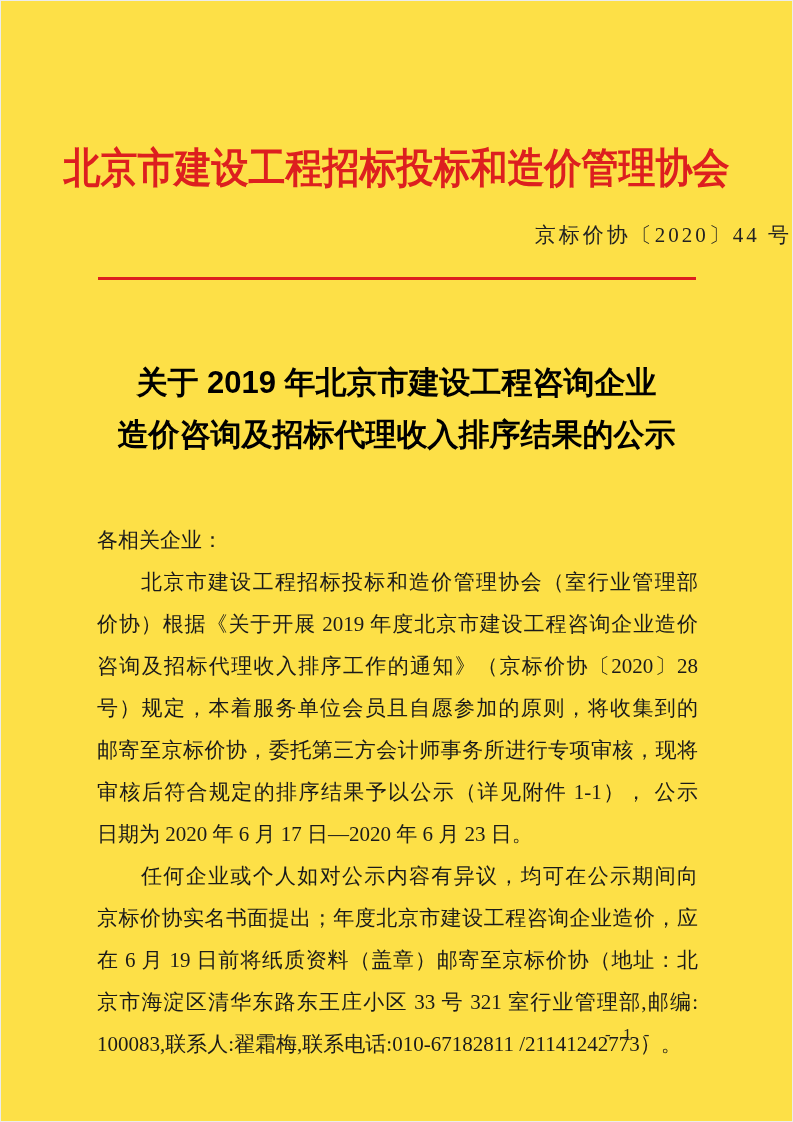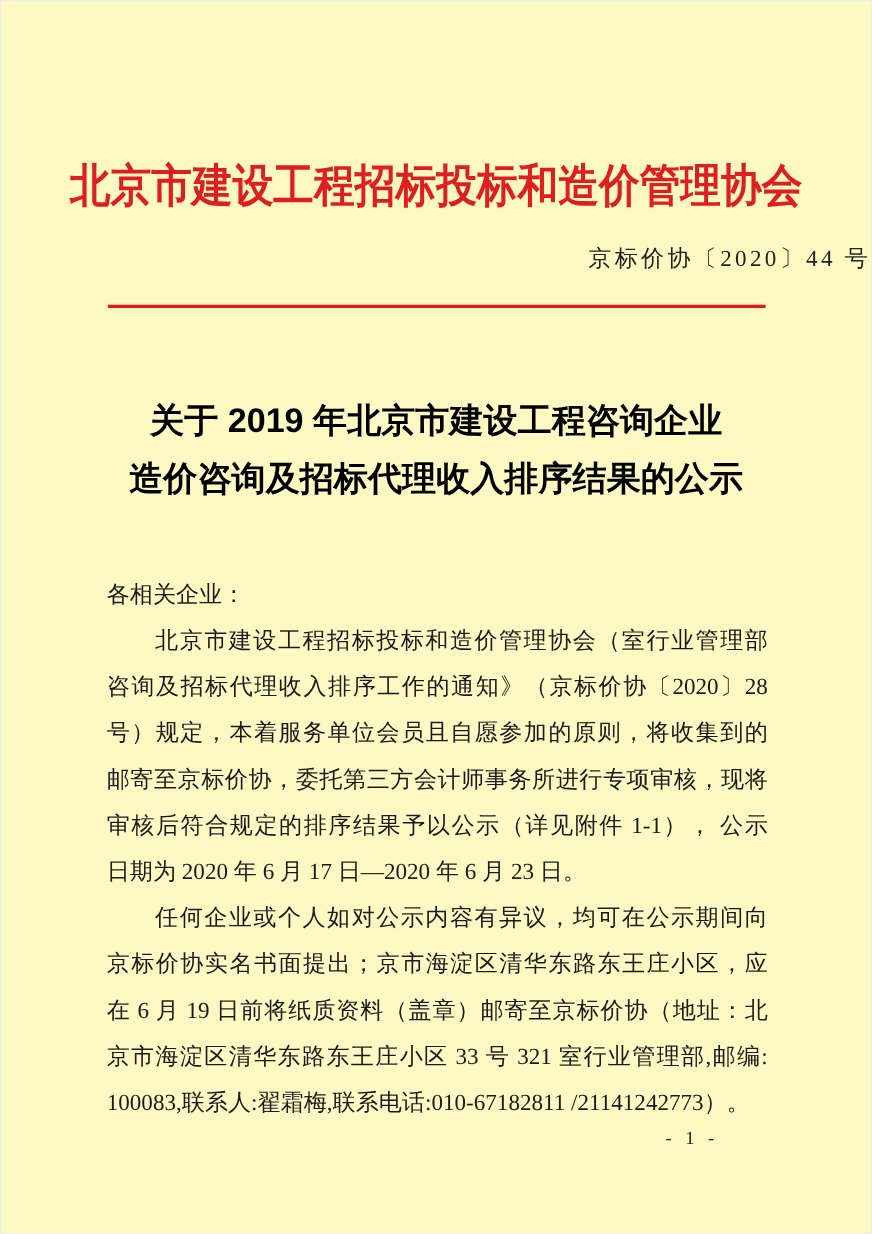--- a/index.html
+++ b/index.html
@@ -2,21 +2,21 @@
 <html style="--accent: #dd1f1f;"><head>
 <meta charset="utf-8">
 <style>
   * { margin: 0; padding: 0; box-sizing: border-box; }
   html, body { background: #ffffff; }
   .page {
     position: relative;
     width: 793px;
     height: 1122px;
     margin: 0 auto;
-    background: #fef9c3;
+    background: #fde047;
     border: 1px solid #ececec;
     overflow: hidden;
     font-family: "Liberation Serif", serif;
     color: #1a1a1a;
   }
   .org-name {
     margin-top: 140px;
     text-align: center;
     font-size: 37px;
     font-weight: bold;
@@ -92,27 +92,28 @@
   <hr class="red-rule">
 
   <div class="doc-title">
     <div>关于 2019 年北京市建设工程咨询企业</div>
     <div>造价咨询及招标代理收入排序结果的公示</div>
   </div>
 
   <div class="doc-body">
       <div class="body-line">各相关企业：</div>
       <div class="body-line indent stretch">北京市建设工程招标投标和造价管理协会（室行业管理部</div>
+      <div class="body-line stretch">价协）根据《关于开展 2019 年度北京市建设工程咨询企业造价</div>
       <div class="body-line stretch">咨询及招标代理收入排序工作的通知》（京标价协〔2020〕28</div>
       <div class="body-line stretch">号）规定，本着服务单位会员且自愿参加的原则，将收集到的</div>
       <div class="body-line stretch">邮寄至京标价协，委托第三方会计师事务所进行专项审核，现将</div>
       <div class="body-line stretch">审核后符合规定的排序结果予以公示（详见附件 1-1）， 公示</div>
       <div class="body-line">日期为 2020 年 6 月 17 日—2020 年 6 月 23 日。</div>
       <div class="body-line indent stretch">任何企业或个人如对公示内容有异议，均可在公示期间向</div>
-      <div class="body-line stretch">京标价协实名书面提出；京市海淀区清华东路东王庄小区，应</div>
+      <div class="body-line stretch">京标价协实名书面提出；年度北京市建设工程咨询企业造价，应</div>
       <div class="body-line stretch">在 6 月 19 日前将纸质资料（盖章）邮寄至京标价协（地址：北</div>
       <div class="body-line stretch">京市海淀区清华东路东王庄小区 33 号 321 室行业管理部,邮编:</div>
       <div class="body-line">100083,联系人:翟霜梅,联系电话:010-67182811 /21141242773）。</div>
     </div>
 
   <div class="page-number">- 1 -</div>
 
 </div>
 
 </body></html>

